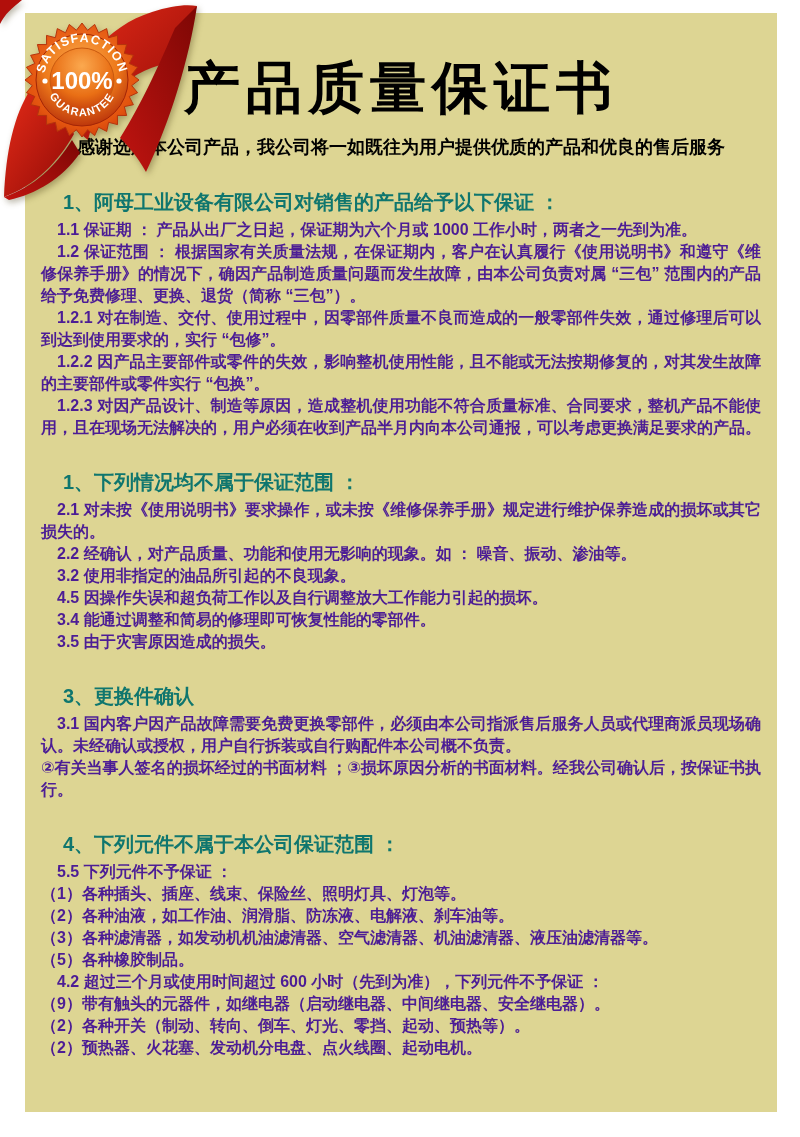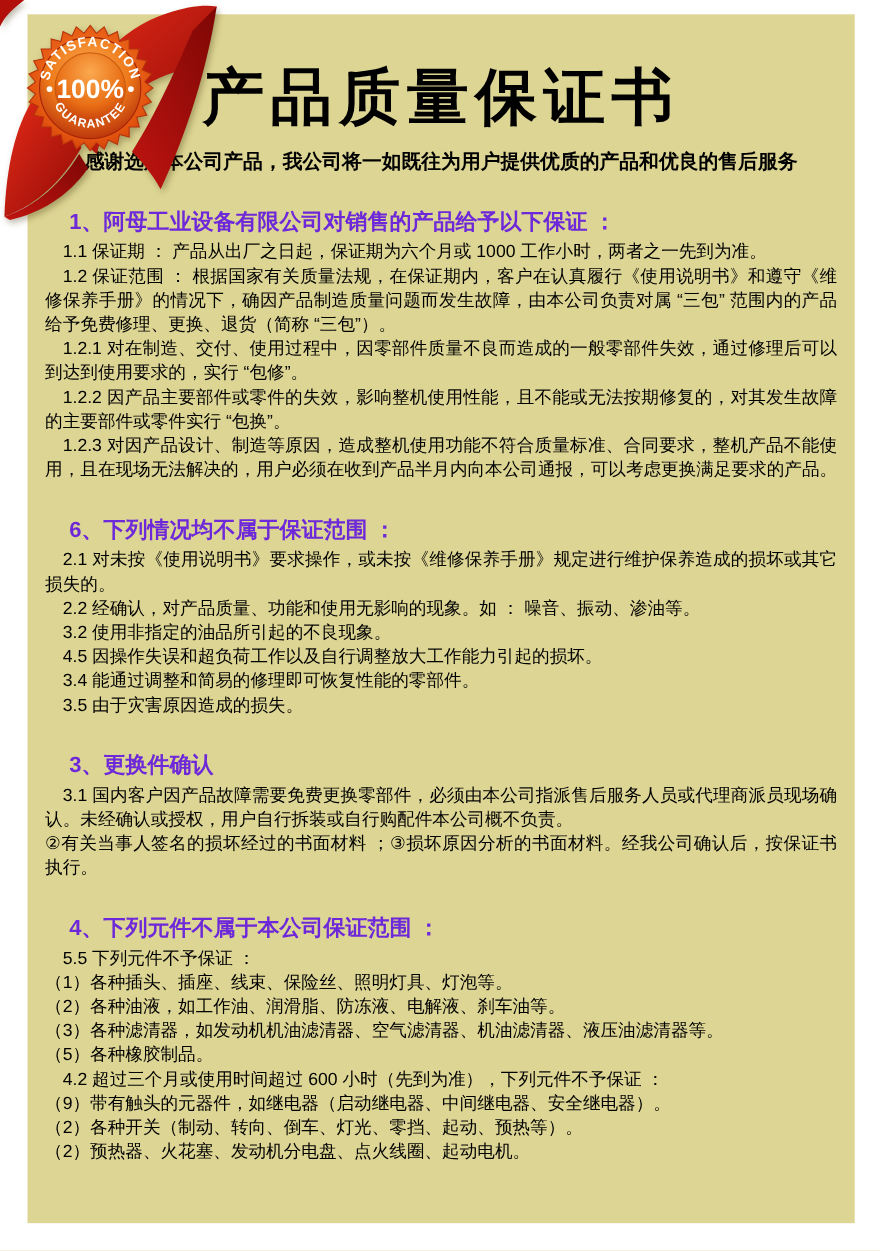--- a/index.html
+++ b/index.html
@@ -16,26 +16,26 @@
     font-size:56px;font-weight:bold;text-align:center;color:#000;
     margin:44px 0 0 0;letter-spacing:6px;line-height:1.1;
   }
   .doc-subtitle{
     font-size:18px;font-weight:bold;text-align:center;color:#000;
     margin:16px 0 0 0;line-height:24px;white-space:nowrap;
   }
   .sections{margin-top:4px;}
   .sec{margin-top:30px;}
   .sec-heading{
-    font-size:20px;font-weight:bold;color:#6d28d9;
+    font-size:20px;font-weight:bold;color:#0f766e;
     margin:0 0 4px 22px;line-height:26px;
   }
   .para{
-    font-size:16px;line-height:22px;margin:0;color:#000000;
-    font-weight:normal;text-align:justify;
+    font-size:16px;line-height:22px;margin:0;color:#4c1d95;
+    font-weight:bold;text-align:justify;
   }
   .para.indent{text-indent:16px;}
   .para.flush{text-indent:0;}
   .badge-wrap{
     position:absolute;left:0;top:0;width:205px;height:215px;z-index:5;
     filter:drop-shadow(2px 3px 3px rgba(60,50,10,0.35));
   }
 </style>
 </head>
 <body>
@@ -46,21 +46,21 @@
   <div class="sections" id="sections">
       <section class="sec">
         <h2 class="sec-heading">1、阿母工业设备有限公司对销售的产品给予以下保证 ：</h2>
         <p class="para indent">1.1 保证期 ： 产品从出厂之日起，保证期为六个月或 1000 工作小时，两者之一先到为准。</p>
         <p class="para indent">1.2 保证范围 ： 根据国家有关质量法规，在保证期内，客户在认真履行《使用说明书》和遵守《维修保养手册》的情况下，确因产品制造质量问题而发生故障，由本公司负责对属 “三包” 范围内的产品给予免费修理、更换、退货（简称 “三包”）。</p>
         <p class="para indent">1.2.1 对在制造、交付、使用过程中，因零部件质量不良而造成的一般零部件失效，通过修理后可以到达到使用要求的，实行 “包修”。</p>
         <p class="para indent">1.2.2 因产品主要部件或零件的失效，影响整机使用性能，且不能或无法按期修复的，对其发生故障的主要部件或零件实行 “包换”。</p>
         <p class="para indent">1.2.3 对因产品设计、制造等原因，造成整机使用功能不符合质量标准、合同要求，整机产品不能使用，且在现场无法解决的，用户必须在收到产品半月内向本公司通报，可以考虑更换满足要求的产品。</p>
       </section>
       <section class="sec">
-        <h2 class="sec-heading">6、下列情况均不属于保证范围 ：</h2>
+        <h2 class="sec-heading">1、下列情况均不属于保证范围 ：</h2>
         <p class="para indent">2.1 对未按《使用说明书》要求操作，或未按《维修保养手册》规定进行维护保养造成的损坏或其它损失的。</p>
         <p class="para indent">2.2 经确认，对产品质量、功能和使用无影响的现象。如 ： 噪音、振动、渗油等。</p>
         <p class="para indent">3.2 使用非指定的油品所引起的不良现象。</p>
         <p class="para indent">4.5 因操作失误和超负荷工作以及自行调整放大工作能力引起的损坏。</p>
         <p class="para indent">3.4 能通过调整和简易的修理即可恢复性能的零部件。</p>
         <p class="para indent">3.5  由于灾害原因造成的损失。</p>
       </section>
       <section class="sec">
         <h2 class="sec-heading">3、更换件确认</h2>
         <p class="para indent">3.1 国内客户因产品故障需要免费更换零部件，必须由本公司指派售后服务人员或代理商派员现场确认。未经确认或授权，用户自行拆装或自行购配件本公司概不负责。</p>

